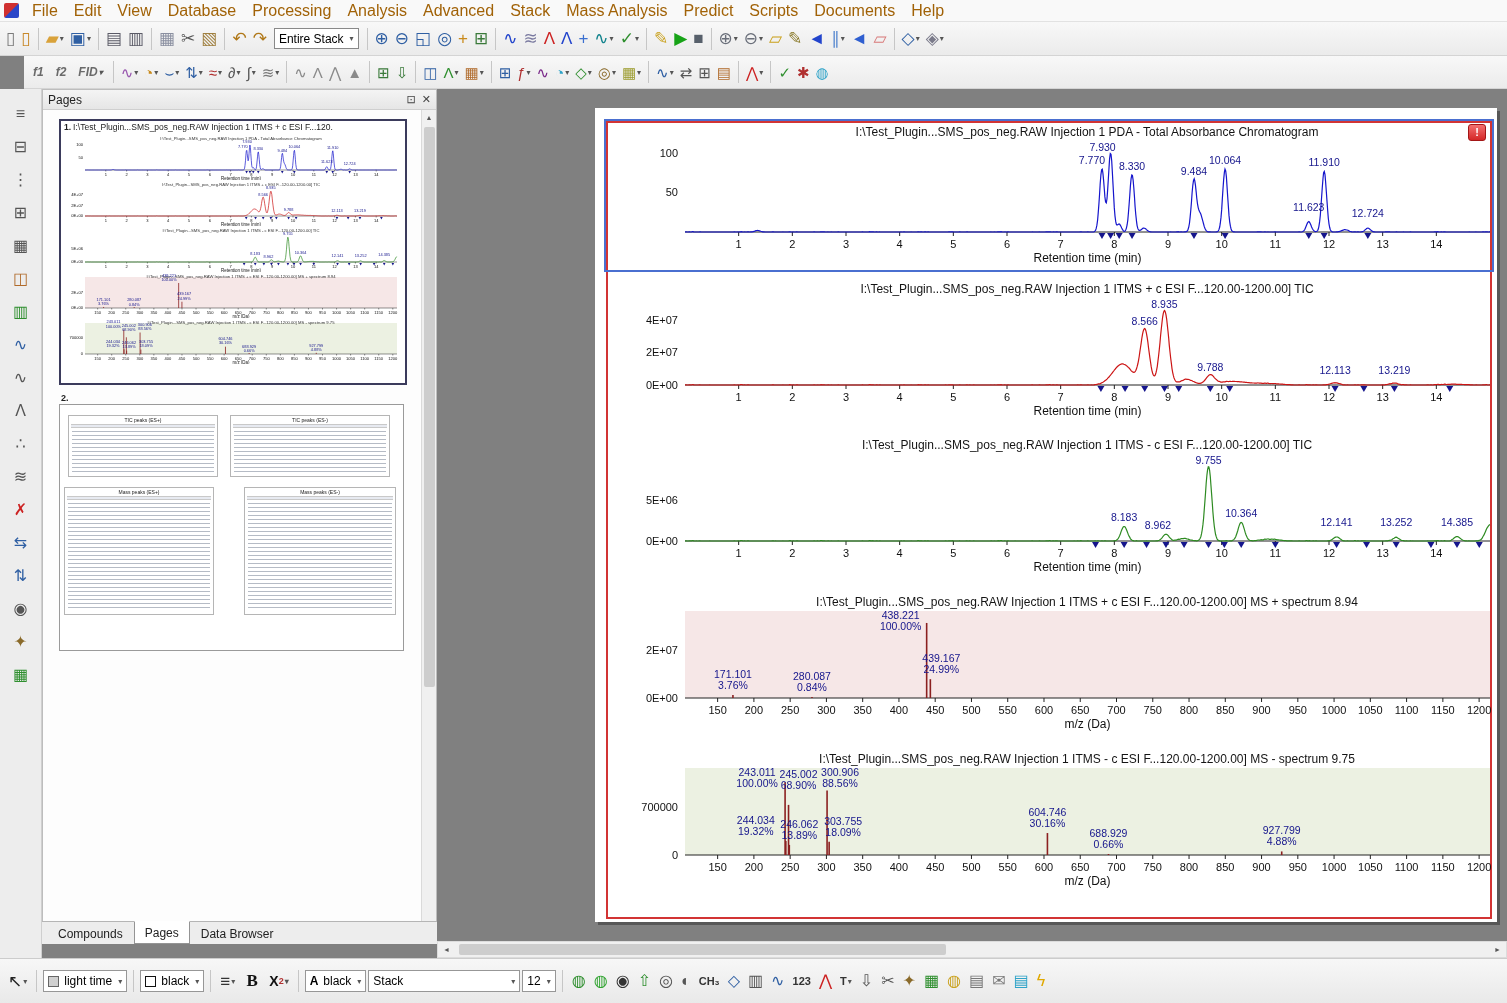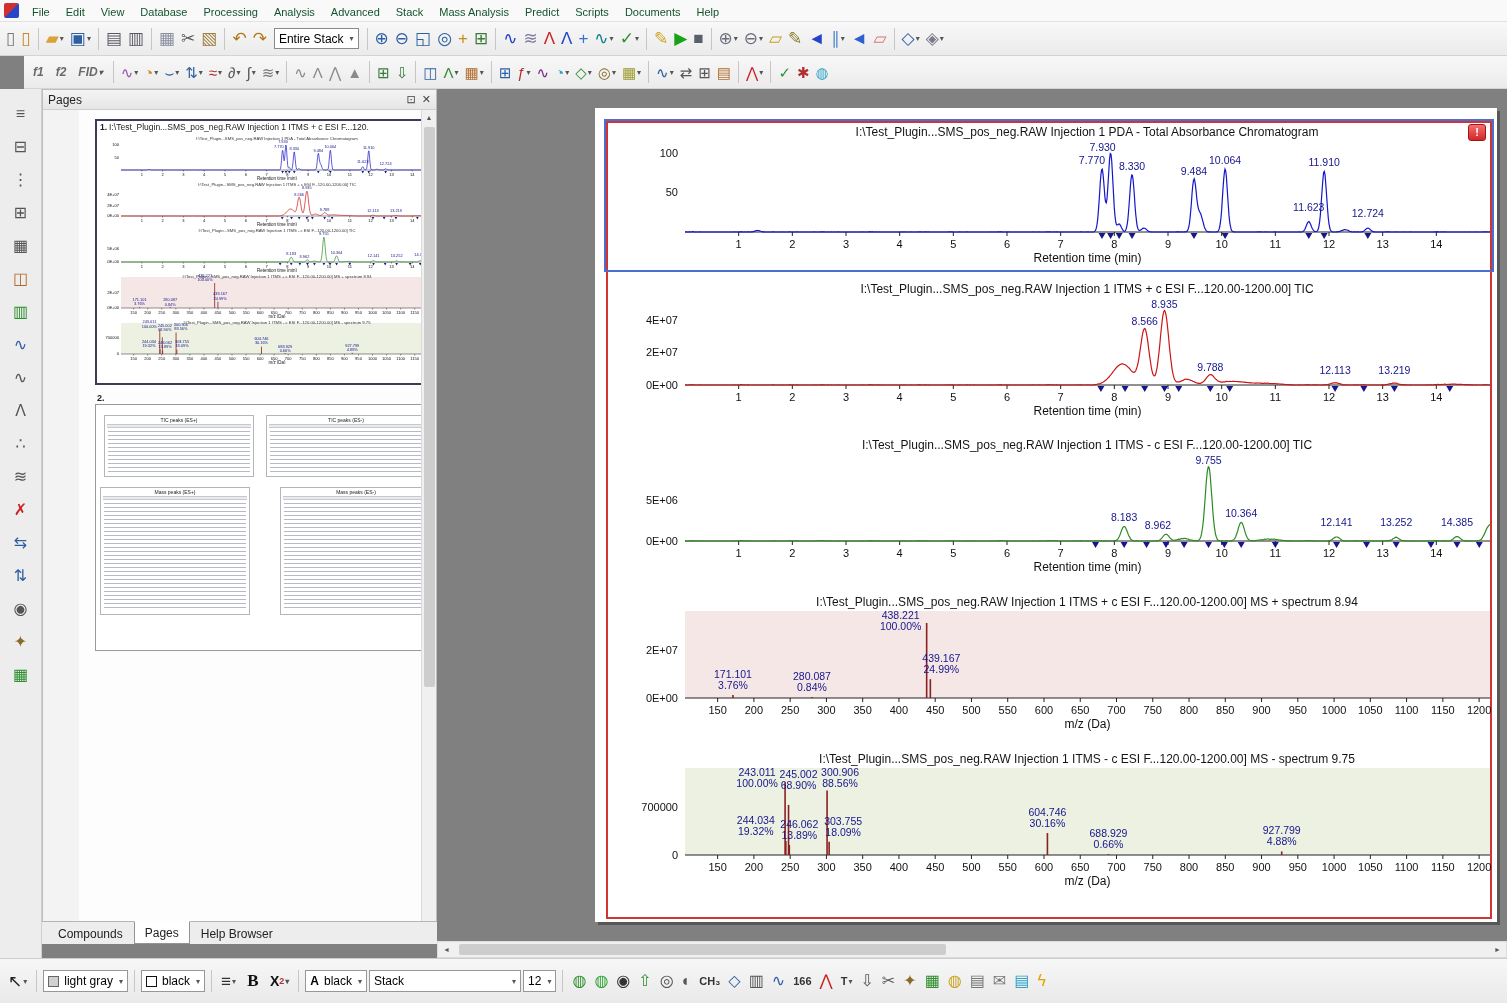--- a/index.html
+++ b/index.html
@@ -4,21 +4,21 @@
 <style>
   *{box-sizing:border-box;margin:0;padding:0;}
   html,body{width:1507px;height:1003px;overflow:hidden;}
   body{font-family:"Liberation Sans",sans-serif;background:#808080;}
   svg{font-family:"Liberation Sans",sans-serif;display:block;}
   .app{position:relative;width:1507px;height:1003px;background:#808080;overflow:hidden;}
 
   
   .menubar{position:absolute;left:0;top:0;width:1507px;height:22px;background:#f9f9f9;border-bottom:1px solid #e2e2e2;display:flex;align-items:center;padding-left:4px;z-index:20;}
   .logo{width:15px;height:15px;margin-right:5px;border-radius:2px;background:linear-gradient(135deg,#d03030 49%,#2a46c8 51%);}
-  .menu-item{font-size:11px;color:#14532d;padding:2px 8px;white-space:nowrap;}
+  .menu-item{font-size:16px;color:#a16207;padding:2px 8px;white-space:nowrap;}
 
   
   .toolbar{position:absolute;left:0;width:1507px;display:flex;align-items:center;background:linear-gradient(#f8f8f8,#ebebeb);border-bottom:1px solid #d4d4d4;padding:0 3px;z-index:19;}
   .t1{top:22px;height:34px;}
   .t2{top:56px;height:33px;margin-left:24px;}
   .tbi{display:inline-flex;align-items:center;height:26px;padding:0 3px;border-radius:3px;flex:none;}
   .tbi .g{font-size:17px;line-height:1;}
   .t2 .tbi .g{font-size:15px;}
   .dd{font-size:8px;color:#555;margin-left:1px;}
   .sep{width:1px;height:22px;background:#c6c6c6;margin:0 4px;flex:none;}
@@ -27,21 +27,21 @@
   .tbtn{font-size:12px;font-weight:bold;font-style:italic;color:#6a6a6a;padding:2px 6px;flex:none;display:inline-flex;align-items:center;}
 
   
   .left-strip{position:absolute;left:0;top:89px;width:42px;height:869px;background:#ededed;border-right:1px solid #cfcfcf;display:flex;flex-direction:column;align-items:center;padding-top:12px;gap:8px;z-index:5;}
   .lsi{width:27px;height:25px;display:flex;align-items:center;justify-content:center;font-size:16px;border-radius:3px;flex:none;}
 
   
   .pages-panel{position:absolute;left:42px;top:89px;width:395px;height:846px;background:#f3f3f3;border:1px solid #bdbdbd;z-index:6;}
   .panel-header{height:20px;background:linear-gradient(#f4f4f4,#e6e6e6);border-bottom:1px solid #cfcfcf;display:flex;align-items:center;justify-content:space-between;padding:0 5px;font-size:12px;color:#222;}
   .ph-btns{display:flex;gap:6px;font-size:11px;color:#444;}
-  .panel-body{position:absolute;left:0;top:20px;right:15px;bottom:0;background:#fdfdfd;overflow:hidden;margin-left:36px;}
+  .panel-body{position:absolute;left:0;top:20px;right:15px;bottom:0;background:#fdfdfd;overflow:hidden;}
   .thumb{position:absolute;background:#fff;}
   .thumb1{left:16px;top:9px;width:348px;height:266px;border:2px solid #3b3b5c;}
   .thumb-caption{height:13px;font-size:8.5px;color:#222;white-space:nowrap;overflow:hidden;padding:1px 3px;}
   .thumb-caption b{margin-right:2px;}
   .thumb2-label{position:absolute;left:18px;top:283px;font-size:9px;font-weight:bold;color:#222;}
   .thumb2{left:16px;top:294px;width:345px;height:247px;border:1px solid #9a9a9a;}
   .mini-table{position:absolute;background:#fff;border:1px solid #b5b5b5;}
   .mini-table .tt{font-size:5px;text-align:center;color:#222;height:8px;line-height:8px;white-space:nowrap;overflow:hidden;}
   .mini-table .hd{height:4px;margin:0 2px;background:#e7eaf1;border-top:1px solid #c9c9c9;border-bottom:1px solid #c9c9c9;}
   .mini-table .rows{position:absolute;left:3px;right:3px;top:15px;bottom:3px;opacity:.65;
@@ -766,21 +766,21 @@
     <div class="vscroll">
       <div class="vs-btn vs-up">▲</div>
       <div class="vs-thumb"></div>
       <div class="vs-btn vs-down">▼</div>
     </div>
   </div>
 
   <div class="tabs-bar" id="tabs-bar">
       <span class="tab">Compounds</span>
       <span class="tab active">Pages</span>
-      <span class="tab">Help Browser</span>
+      <span class="tab">Data Browser</span>
     </div>
 
   <div class="main-area">
     <div class="page">
       <div class="red-border"></div>
       <div id="charts">
           <div class="chart-block" style="top: 15px; height: 147px; padding-top: 2px;">
             <div class="chart-header">I:\Test_Plugin...SMS_pos_neg.RAW Injection 1  PDA - Total Absorbance Chromatogram</div>
             <svg width="898" height="129" viewBox="0 0 898 129">
               <line x1="88" y1="91" x2="893" y2="91" stroke="#222" stroke-width="1"></line>
@@ -1110,21 +1110,21 @@
   </div>
 
   <div class="format-bar" id="format-bar">
       <span class="tbi">
         <span class="g" style="color: rgb(34, 34, 34);">↖</span>
         <span class="dd">▾</span>
       </span>
       <span class="sep"></span>
       <span class="fcombo">
         <span class="swatch" style="background: rgb(208, 208, 208); border-color: rgb(102, 102, 102);"></span>
-        <span class="cv">light gray</span>
+        <span class="cv">light time</span>
         <span class="dd">▾</span>
       </span>
       <span class="sep"></span>
       <span class="fcombo">
         <span class="swatch" style="background: rgb(255, 255, 255); border-color: rgb(17, 17, 17);"></span>
         <span class="cv">black</span>
         <span class="dd">▾</span>
       </span>
       <span class="sep"></span>
       <span class="tbi">
@@ -1172,21 +1172,21 @@
       <span class="fi">
         <span class="g" style="color: rgb(47, 95, 163);">◇</span>
       </span>
       <span class="fi">
         <span class="g" style="color: rgb(85, 85, 85);">▥</span>
       </span>
       <span class="fi">
         <span class="g" style="color: rgb(47, 95, 163);">∿</span>
       </span>
       <span class="fi">
-        <span class="tlabel">166</span>
+        <span class="tlabel">123</span>
       </span>
       <span class="fi">
         <span class="g" style="color: rgb(204, 34, 34);">⋀</span>
       </span>
       <span class="fi">
         <span class="tlabel">T</span>
         <span class="dd">▾</span>
       </span>
       <span class="fi">
         <span class="g" style="color: rgb(85, 85, 85);">⇩</span>

